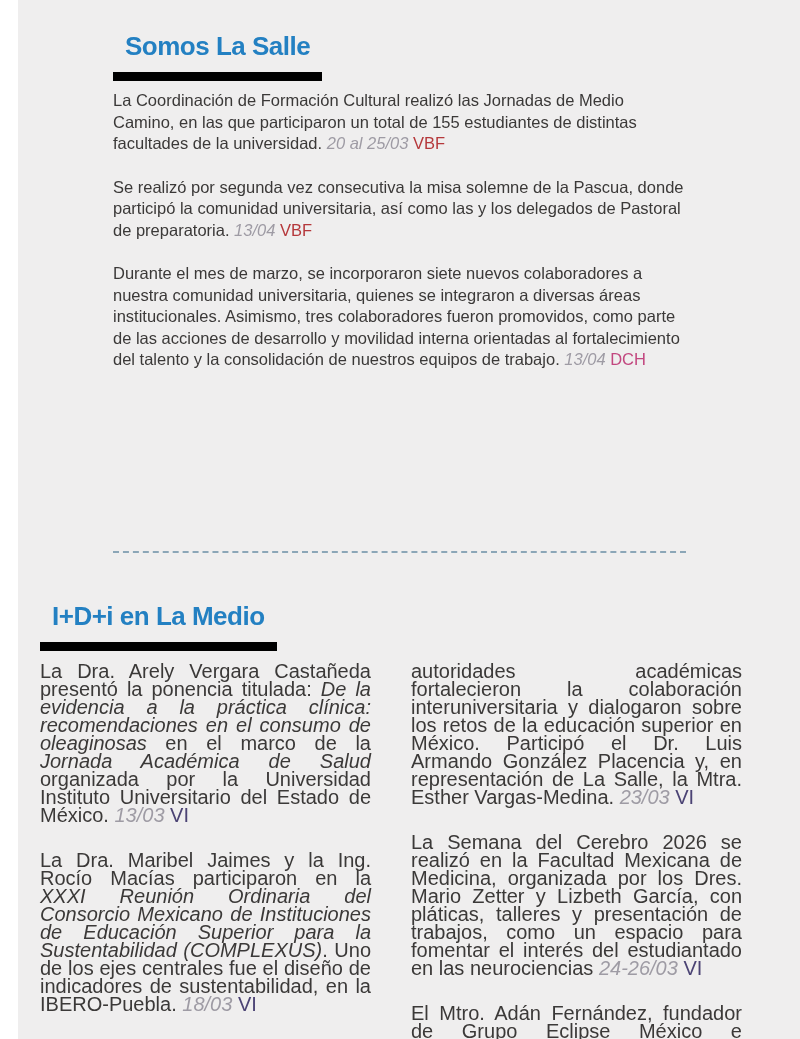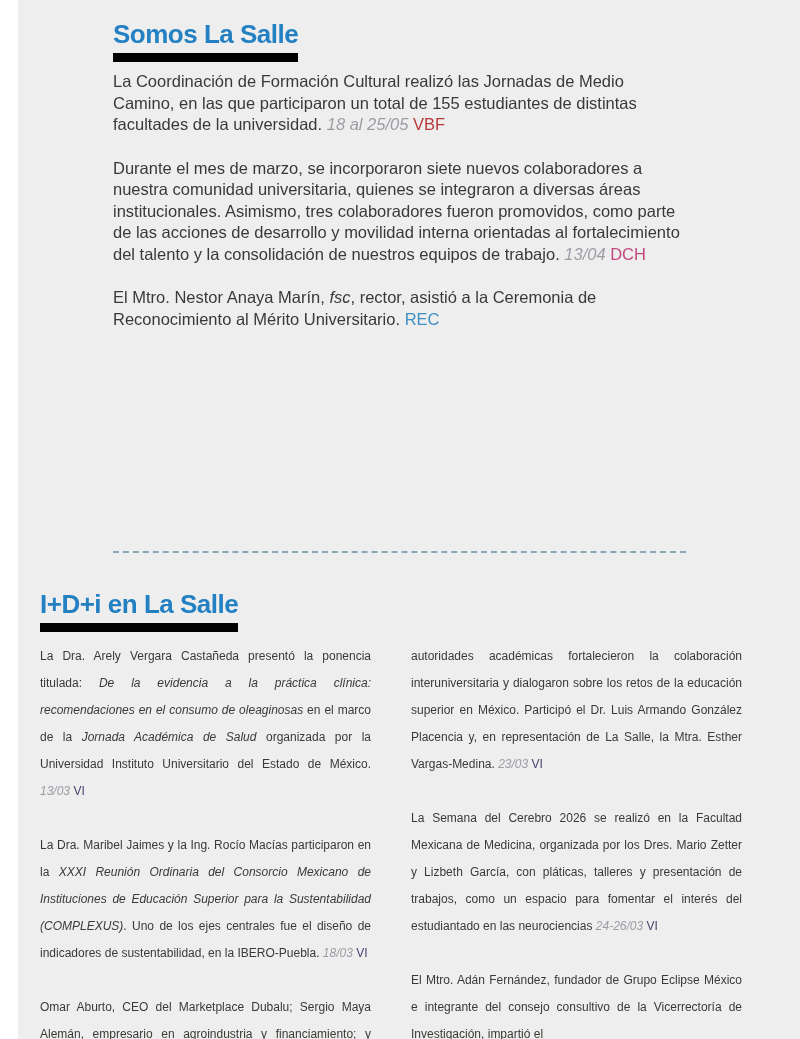--- a/index.html
+++ b/index.html
@@ -10,21 +10,21 @@
     position: relative;
     overflow: hidden;
   }
   .left-strip {
     position: absolute; left: 0; top: 0;
     width: 18px; height: 100%;
     background: var(--strip, #ffffff);
   }
   .heading-wrap { display: inline-block; }
   h2 {
-    margin: 0;
+    margin: 12px;
     font-size: 26px;
     line-height: 1.08;
     font-weight: bold;
     letter-spacing: -0.5px;
     color: var(--accent, #2581c0);
   }
   .bar {
     height: 9px;
     background: var(--bar, #000);
     margin-top: 5px;
@@ -46,47 +46,47 @@
     position: absolute; left: 113px; top: 551px; width: 573px;
     border-top: 2px dashed var(--divider, #8ba6b7);
   }
   .section-idi {
     position: absolute; left: 40px; top: 590px; width: 702px;
   }
   .columns { display: flex; gap: 40px; margin-top: 11px; }
   .col { width: 331px; }
   .col .para {
     text-align: justify;
-    font-size: 12px;
-    line-height: 27px;
+    font-size: 20px;
+    line-height: 18px;
     margin: 0 0 27px 0;
   }
 </style>
 </head>
 <body>
 
 <div class="left-strip"></div>
 
 <section class="section-somos">
   <div class="heading-wrap">
     <h2>Somos La Salle</h2>
     <div class="bar"></div>
   </div>
   <div class="paras">
-      <p class="para"><span class="seg-normal">La Coordinación de Formación Cultural realizó las Jornadas de Medio Camino, en las que participaron un total de 155 estudiantes de distintas facultades de la universidad. </span><span class="seg-date">18 al 25/05 </span><span class="seg-tag" style="color: rgb(181, 56, 59);">VBF</span></p>
+      <p class="para"><span class="seg-normal">La Coordinación de Formación Cultural realizó las Jornadas de Medio Camino, en las que participaron un total de 155 estudiantes de distintas facultades de la universidad. </span><span class="seg-date">20 al 25/03 </span><span class="seg-tag" style="color: rgb(181, 56, 59);">VBF</span></p>
+      <p class="para"><span class="seg-normal">Se realizó por segunda vez consecutiva la misa solemne de la Pascua, donde participó la comunidad universitaria, así como las y los delegados de Pastoral de preparatoria. </span><span class="seg-date">13/04 </span><span class="seg-tag" style="color: rgb(181, 56, 59);">VBF</span></p>
       <p class="para"><span class="seg-normal">Durante el mes de marzo, se incorporaron siete nuevos colaboradores a nuestra comunidad universitaria, quienes se integraron a diversas áreas institucionales. Asimismo, tres colaboradores fueron promovidos, como parte de las acciones de desarrollo y movilidad interna orientadas al fortalecimiento del talento y la consolidación de nuestros equipos de trabajo. </span><span class="seg-date">13/04 </span><span class="seg-tag" style="color: rgb(194, 71, 127);">DCH</span></p>
-      <p class="para"><span class="seg-normal">El Mtro. Nestor Anaya Marín, </span><span class="seg-italic">fsc</span><span class="seg-normal">, rector, asistió a la Ceremonia de Reconocimiento al Mérito Universitario. </span><span class="seg-tag" style="color: rgb(61, 143, 196);">REC</span></p>
     </div>
 </section>
 
 <div class="divider"></div>
 
 <section class="section-idi">
   <div class="heading-wrap">
-    <h2>I+D+i en La Salle</h2>
+    <h2>I+D+i en La Medio</h2>
     <div class="bar"></div>
   </div>
   <div class="columns">
     <div class="col">
         <p class="para"><span class="seg-normal">La Dra. Arely Vergara Castañeda presentó la ponencia titulada: </span><span class="seg-italic">De la evidencia a la práctica clínica: recomendaciones en el consumo de oleaginosas</span><span class="seg-normal"> en el marco de la </span><span class="seg-italic">Jornada Académica de Salud</span><span class="seg-normal"> organizada por la Universidad Instituto Universitario del Estado de México. </span><span class="seg-date">13/03 </span><span class="seg-tag" style="color: rgb(75, 67, 116);">VI</span></p>
         <p class="para"><span class="seg-normal">La Dra. Maribel Jaimes y la Ing. Rocío Macías participaron en la </span><span class="seg-italic">XXXI Reunión Ordinaria del Consorcio Mexicano de Instituciones de Educación Superior para la Sustentabilidad (COMPLEXUS)</span><span class="seg-normal">. Uno de los ejes centrales fue el diseño de indicadores de sustentabilidad, en la IBERO-Puebla. </span><span class="seg-date">18/03 </span><span class="seg-tag" style="color: rgb(75, 67, 116);">VI</span></p>
         <p class="para"><span class="seg-normal">Omar Aburto, CEO del Marketplace Dubalu; Sergio Maya Alemán, empresario en agroindustria y financiamiento; y Armando Merlo Bello, integrante del consejo consultivo, visitaron el Centro Transdisciplinario de Investigación, Desarrollo e Innovación, donde recorrieron sus espacios y conocieron sus principales iniciativas. </span></p>
       </div>
     <div class="col">
         <p class="para"><span class="seg-normal">autoridades académicas fortalecieron la colaboración interuniversitaria y dialogaron sobre los retos de la educación superior en México. Participó el Dr. Luis Armando González Placencia y, en representación de La Salle, la Mtra. Esther Vargas-Medina. </span><span class="seg-date">23/03 </span><span class="seg-tag" style="color: rgb(75, 67, 116);">VI</span></p>

